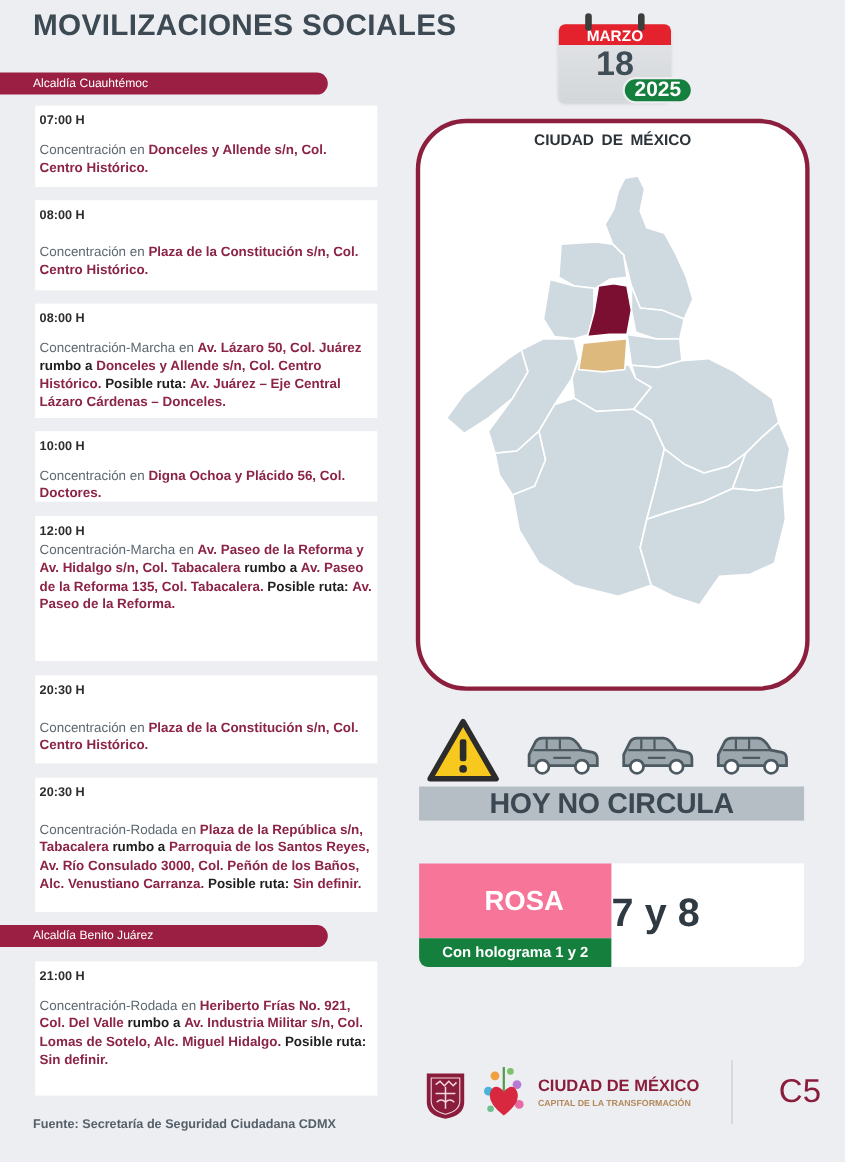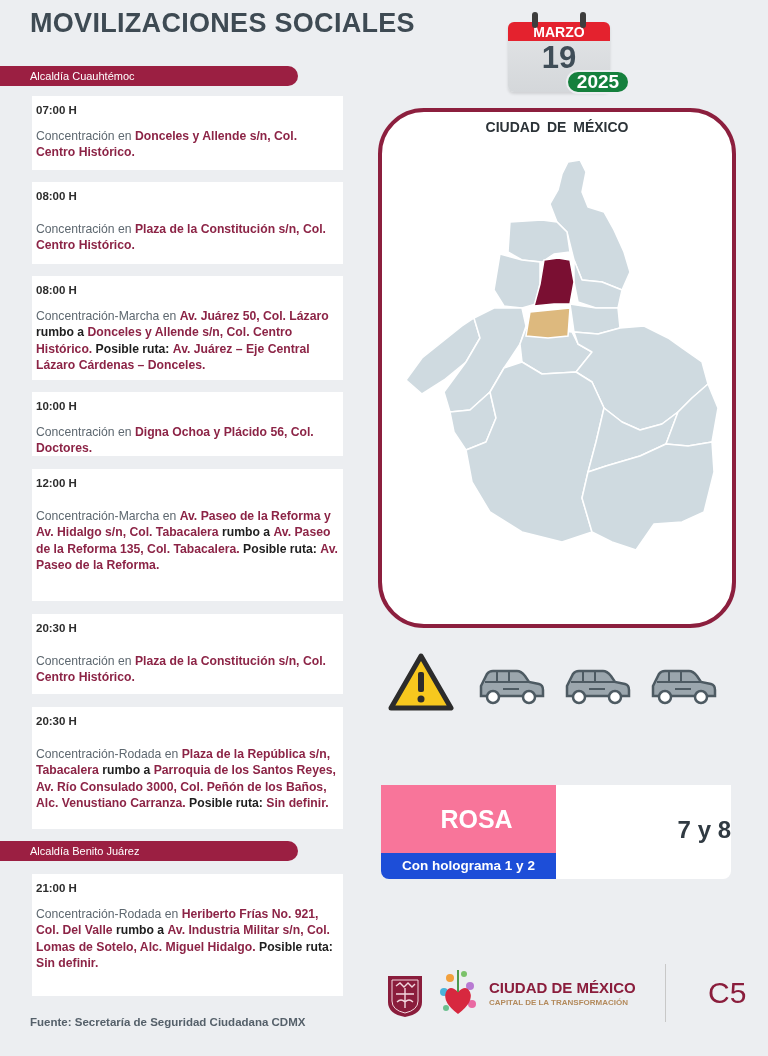--- a/index.html
+++ b/index.html
@@ -88,27 +88,27 @@
     position: absolute; top: 3px; text-align: center;
     font-size: 12.5px; font-weight: bold; color: #4a555e; line-height: 16px;
   }
   .hnc-color {
     position: absolute; left: 0; top: 135px; width: 175px; height: 68px;
     background: #f8759a;
     color: #fff; font-size: 25px; font-weight: bold; text-align: center; line-height: 68px; padding-left: 16px;
   }
   .hnc-holo {
     position: absolute; left: 0; top: 203px; width: 175px; height: 26px;
-    background: #1d4ed8; border-radius: 0 0 0 8px;
+    background: #15803d; border-radius: 0 0 0 8px;
     color: #fff; font-size: 13.5px; font-weight: bold; text-align: center; line-height: 26px;
   }
   .hnc-plate {
     position: absolute; left: 175px; top: 135px; width: 175px; height: 94px;
     background: #fff; border-radius: 0 0 8px 0;
-    color: #303a42; font-size: 24px; font-weight: bold; text-align: right; line-height: 90px;
+    color: #303a42; font-size: 36px; font-weight: bold; text-align: left; line-height: 90px;
   }
   
   .logo-shield { position: absolute; left: 386px; top: 974px; }
   .logo-heart { position: absolute; left: 436px; top: 964px; }
   .logo-text1 {
     position: absolute; left: 489px; top: 979px;
     font-size: 15px; font-weight: bold; color: #8a1d3c;
   }
   .logo-text2 {
     position: absolute; left: 489px; top: 998px;
@@ -123,21 +123,21 @@
 </head>
 <body>
 
 <div class="title">MOVILIZACIONES SOCIALES</div>
 
 <div class="calendar">
   <div class="cal-body"></div>
   <div class="cal-head">MARZO</div>
   <div class="cal-ring" style="left:24px"></div>
   <div class="cal-ring" style="left:72px"></div>
-  <div class="cal-day">19</div>
+  <div class="cal-day">18</div>
   <div class="cal-year">2025</div>
 </div>
 
 <div class="section-header" style="top:66px">Alcaldía Cuauhtémoc</div>
 
 <div class="event" style="top:96px; height:74px">
   <div class="time">07:00 H</div>
   <div class="desc">
     <span class="type">Concentración</span>
     <span class="en">en</span>
@@ -152,39 +152,39 @@
     <span class="en">en</span>
     <span class="loc">Plaza de la Constitución s/n, Col. Centro Histórico.</span>
   </div>
 </div>
 
 <div class="event" style="top:276px; height:104px">
   <div class="time">08:00 H</div>
   <div class="desc">
     <span class="type">Concentración-Marcha</span>
     <span class="en">en</span>
-    <span class="loc">Av. Juárez 50, Col. Lázaro</span>
+    <span class="loc">Av. Lázaro 50, Col. Juárez</span>
     <span class="kw">rumbo a</span>
     <span class="loc">Donceles y Allende s/n, Col. Centro Histórico.</span>
     <span class="kw">Posible ruta:</span>
     <span class="loc">Av. Juárez – Eje Central Lázaro Cárdenas – Donceles.</span>
   </div>
 </div>
 
 <div class="event" style="top:392px; height:64px">
   <div class="time">10:00 H</div>
   <div class="desc">
     <span class="type">Concentración</span>
     <span class="en">en</span>
     <span class="loc">Digna Ochoa y Plácido 56, Col. Doctores.</span>
   </div>
 </div>
 
 <div class="event" style="top:469px; height:132px">
-  <div class="time" style="margin-bottom:16px">12:00 H</div>
+  <div class="time" style="margin-bottom:0">12:00 H</div>
   <div class="desc">
     <span class="type">Concentración-Marcha</span>
     <span class="en">en</span>
     <span class="loc">Av. Paseo de la Reforma y Av. Hidalgo s/n, Col. Tabacalera</span>
     <span class="kw">rumbo a</span>
     <span class="loc">Av. Paseo de la Reforma 135, Col. Tabacalera.</span>
     <span class="kw">Posible ruta:</span>
     <span class="loc">Av. Paseo de la Reforma.</span>
   </div>
 </div>
@@ -295,20 +295,21 @@
   <svg class="car" style="left:268px" width="70" height="40" viewBox="0 0 70 40">
     <path d="M4,28 L4,18 L10,6 Q12,3 16,3 L40,3 Q44,3 48,8 L52,14 L62,16 Q66,17 66,22 L66,28 Z" fill="#9ba6ad" stroke="#4d5a62" stroke-width="2.5"></path>
     <line x1="20" y1="4" x2="20" y2="14" stroke="#4d5a62" stroke-width="2"></line>
     <line x1="32" y1="4" x2="32" y2="14" stroke="#4d5a62" stroke-width="2"></line>
     <line x1="8" y1="14" x2="52" y2="14" stroke="#4d5a62" stroke-width="2"></line>
     <line x1="26" y1="21" x2="42" y2="21" stroke="#4d5a62" stroke-width="2"></line>
     <circle cx="16" cy="29" r="6" fill="#fff" stroke="#4d5a62" stroke-width="2.5"></circle>
     <circle cx="52" cy="29" r="6" fill="#fff" stroke="#4d5a62" stroke-width="2.5"></circle>
   </svg>
 
+  <div class="hnc-title">HOY NO CIRCULA</div>
   <div class="hnc-color">ROSA</div>
   <div class="hnc-holo">Con holograma 1 y 2</div>
   <div class="hnc-plate">7 y 8</div>
 </div>
 
 <svg class="logo-shield" width="38" height="44" viewBox="0 0 38 44">
   <path d="M2,2 L36,2 L36,28 Q36,40 19,43 Q2,40 2,28 Z" fill="#8a1d3c"></path>
   <path d="M6,6 L32,6 L32,27 Q32,36 19,39 Q6,36 6,27 Z" fill="none" stroke="#f3d7df" stroke-width="1"></path>
   <path d="M10,12 L14,9 L18,13 L22,9 L26,13 L29,10 M10,20 L28,20 M19,14 L19,34 M11,28 Q15,24 19,28 Q23,24 27,28" fill="none" stroke="#f3d7df" stroke-width="1.4"></path>
 </svg>

